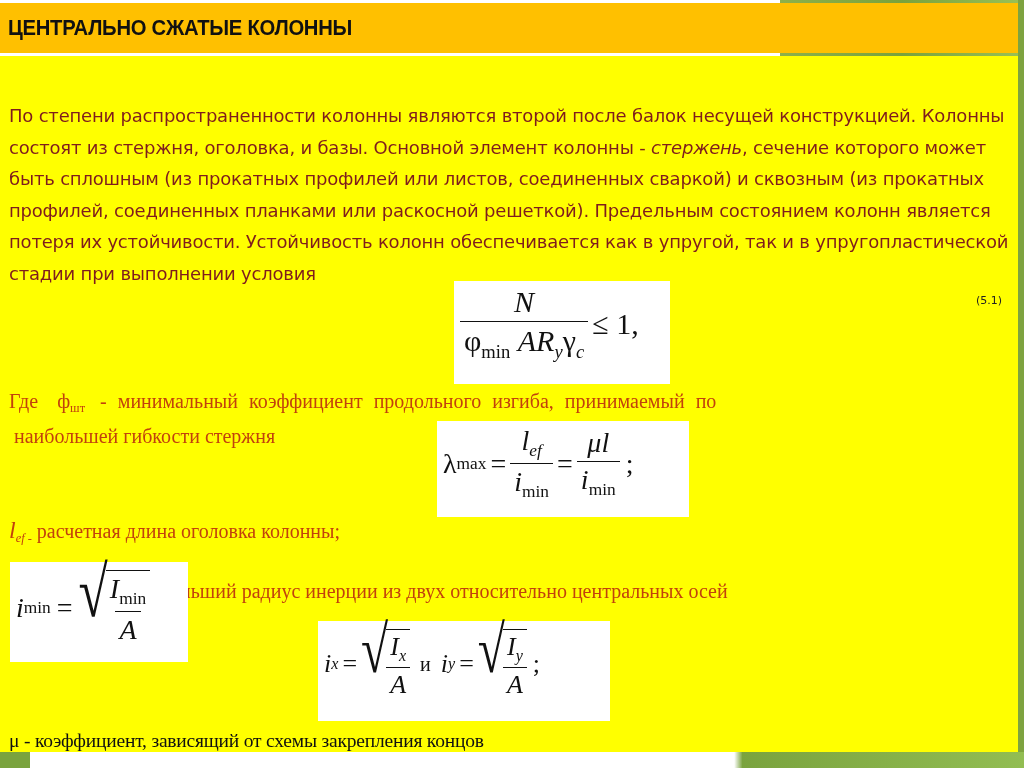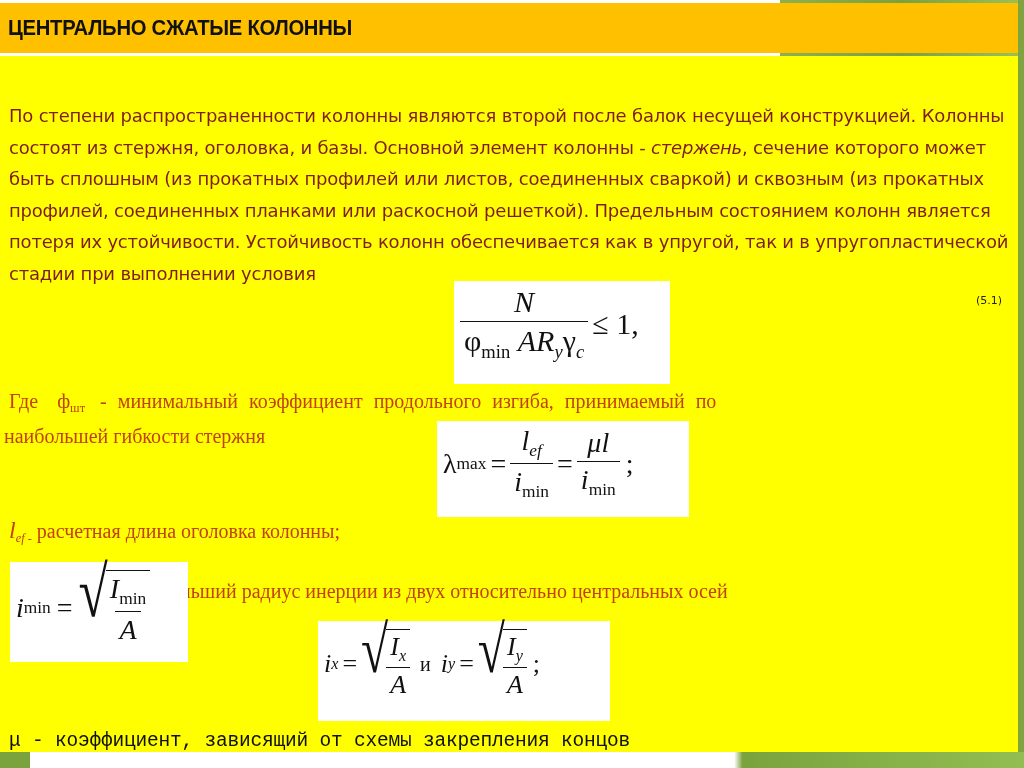--- a/index.html
+++ b/index.html
@@ -70,21 +70,21 @@
   .frac .num { padding:0 4px 2px; }
   .frac .den { border-top:1.5px solid #111; padding:2px 4px 0; }
   .it { font-style:italic; }
   .sub { font-size:0.62em; vertical-align:-0.35em; font-style:normal; }
   .subi { font-size:0.62em; vertical-align:-0.35em; font-style:italic; }
   .sqrt { display:inline-flex; align-items:stretch; vertical-align:middle; }
   .sqrt .rad { font-size:1.9em; line-height:1; transform:scaleY(1.35); display:inline-block; margin-right:-2px; }
   .sqrt .body { border-top:1.5px solid #111; padding-top:2px; }
   .bottom-text {
     position:absolute; left:9px; top:730px;
-    font-family:Liberation Mono, monospace; font-size:19.5px; color:#111;
+    font-family:Liberation Serif, serif; font-size:19.5px; color:#111;
     white-space:nowrap; letter-spacing:-0.2px;
   }
 </style>
 </head>
 <body>
 
 <div class="bg-green-top"></div>
 <div class="bg-green-right"></div>
 <div class="bg-green-bottom"></div>
 <div class="bg-green-bottom-left"></div>
@@ -110,21 +110,21 @@
     <span style="margin-left:4px;">≤ 1,</span>
   </div>
 </div>
 <div class="eq-num">(5.1)</div>
 
 <div class="serif-text" style="left:9px; top:390px; width:1000px;">
   <span>Где</span>
   <span style="margin-left:14px;">ф</span><span class="sub">шт</span>
   <span style="margin-left:10px; word-spacing:6px;">- минимальный  коэффициент  продольного  изгиба,  принимаемый  по</span>
 </div>
-<div class="serif-text" style="left:4px; top:425px;text-align:right;">наибольшей гибкости стержня</div>
+<div class="serif-text" style="left:14px; top:425px;text-align:right;">наибольшей гибкости стержня</div>
 
 <div class="formula-box" style="left:437px; top:421px; width:252px; height:96px; font-size:28px;">
   <div style="position:absolute; left:6px; top:4px; display:flex; align-items:center; white-space:nowrap;">
     <span>λ</span>
       <span class="sub">max</span>
     <span style="margin:0 4px;">=</span>
     <span class="frac">
       <span class="num"><span class="it">l</span><span class="subi">ef</span></span>
       <span class="den"><span class="it">i</span><span class="sub">min</span></span>
     </span>

